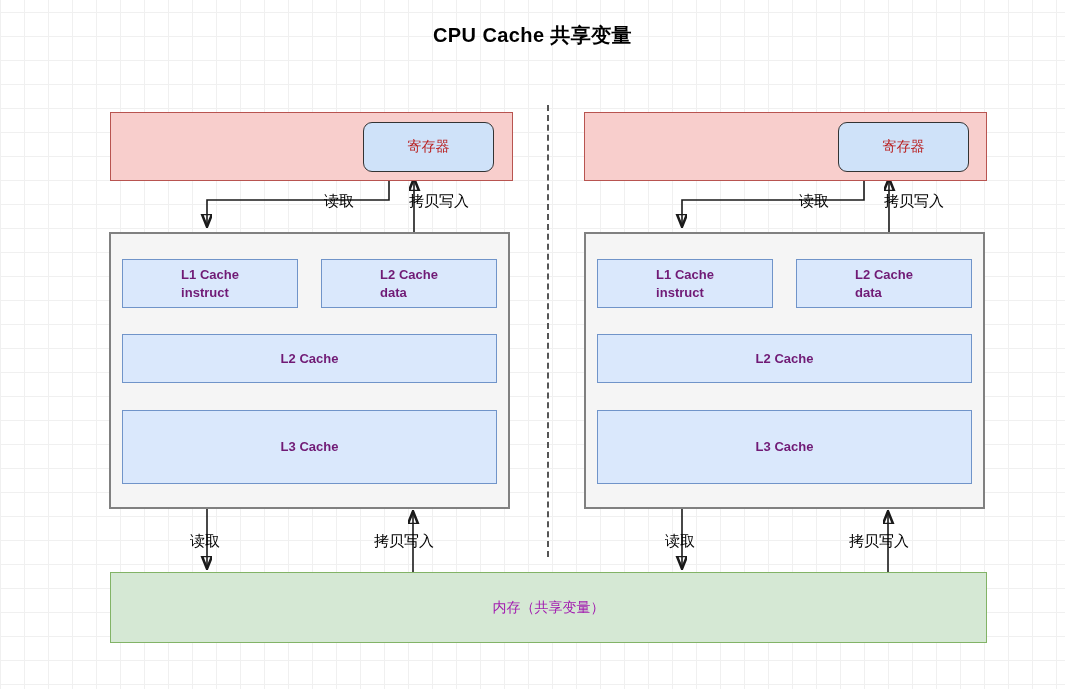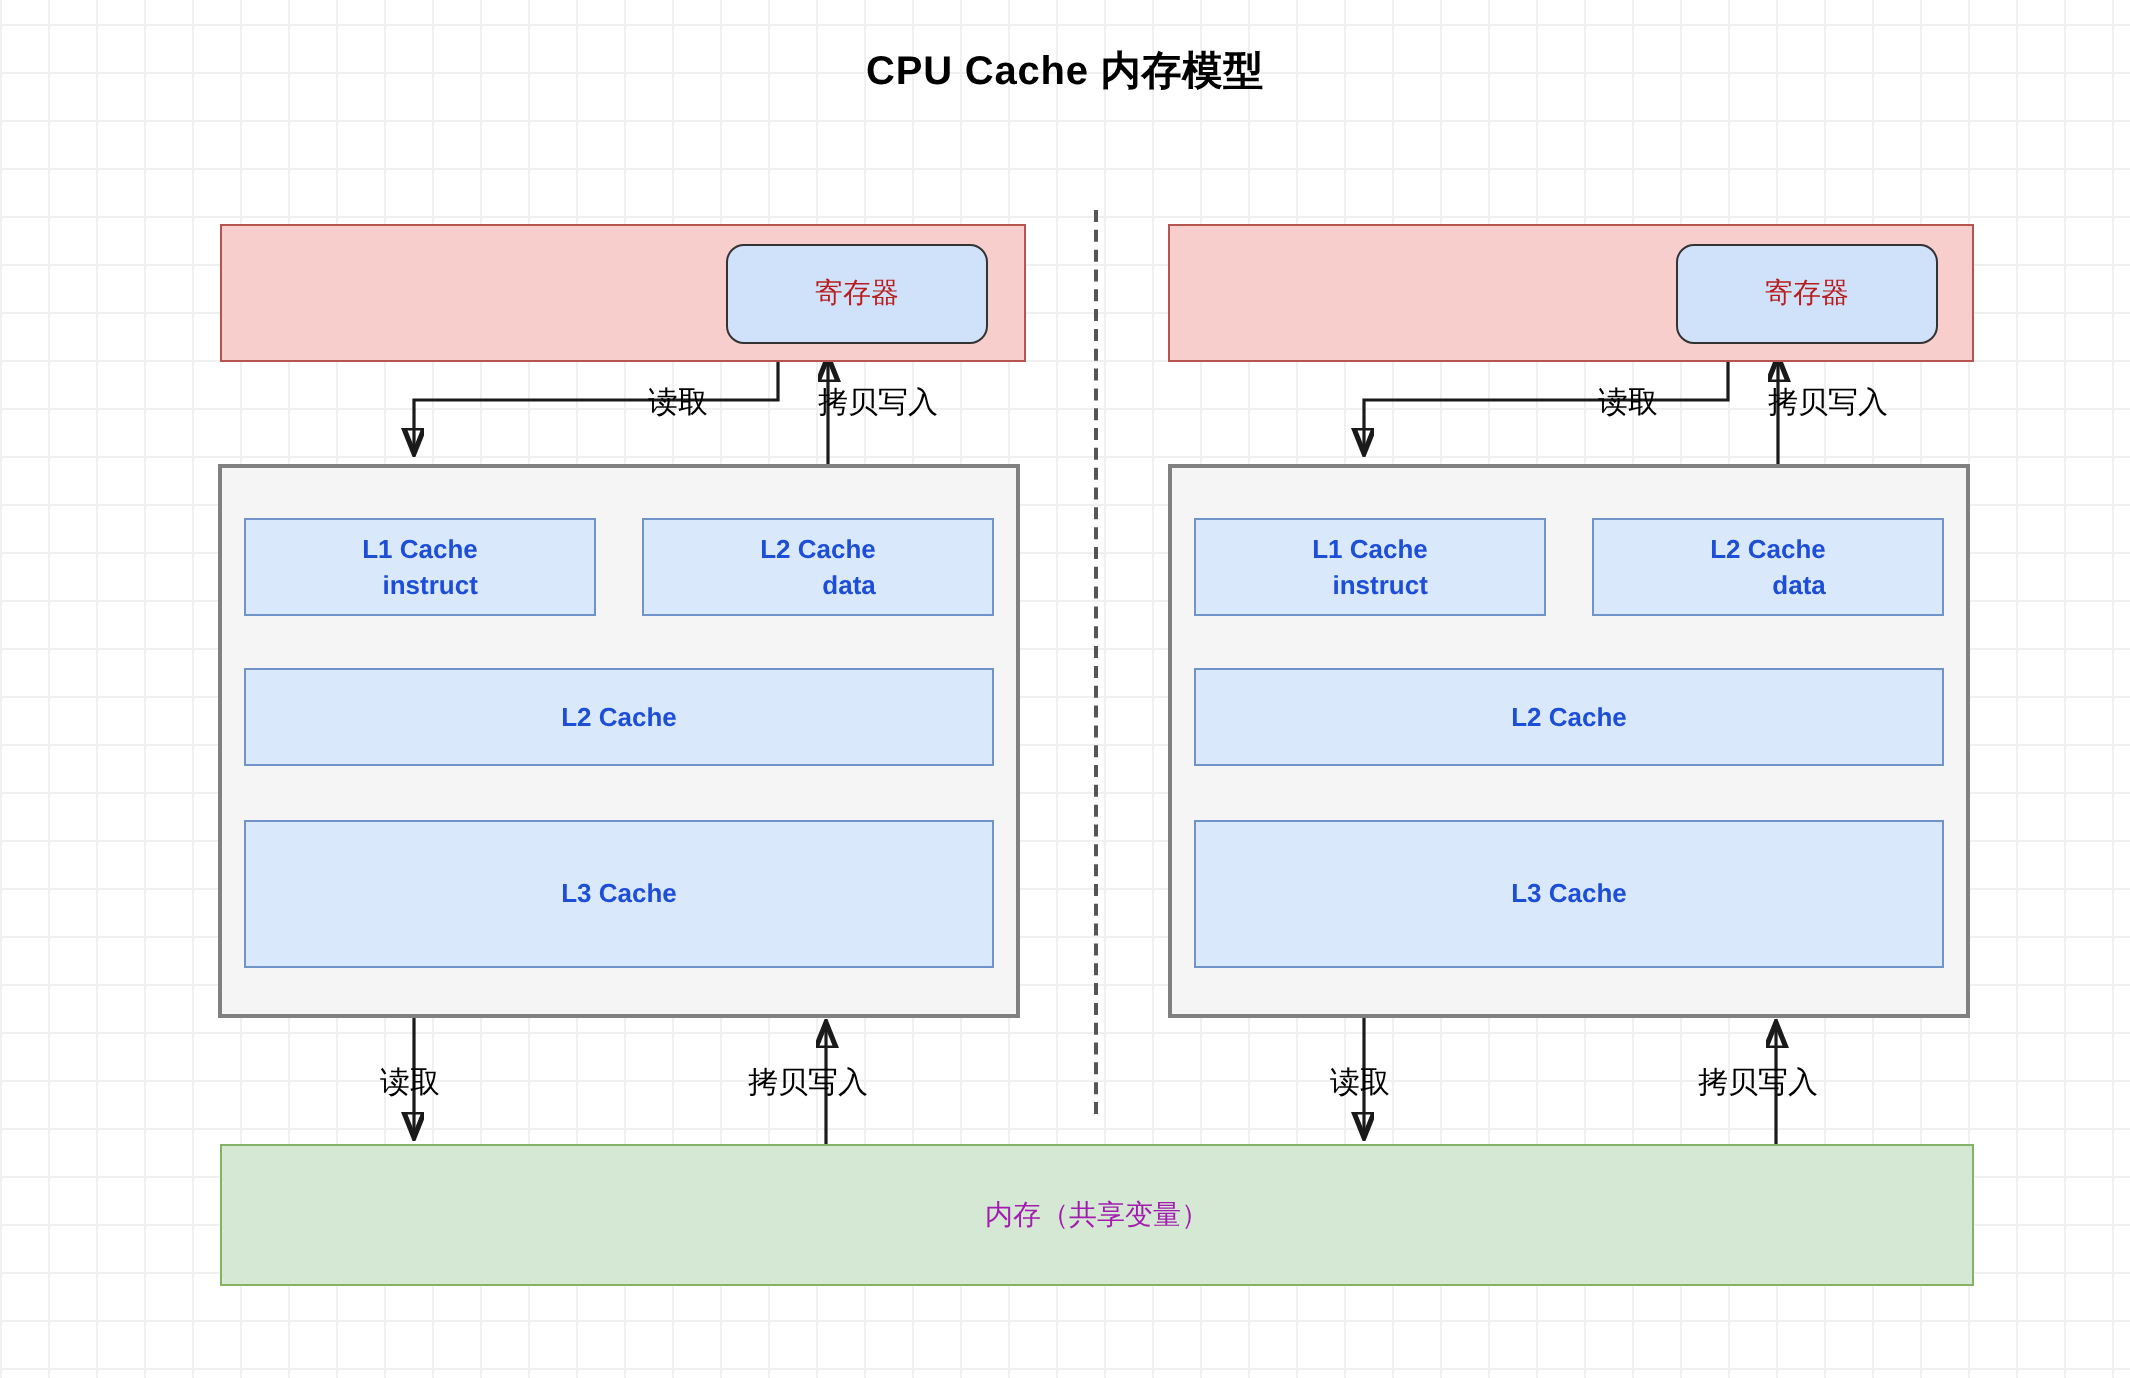--- a/index.html
+++ b/index.html
@@ -81,24 +81,24 @@
   }
 
   .cache-box {
     position: absolute;
     box-sizing: border-box;
     background-color: #dae8fc;
     border: 1px solid #7094c9;
     display: flex;
     align-items: center;
     justify-content: center;
-    text-align: right;
+    text-align: left;
     font-size: 13px;
     font-weight: bold;
-    color: #1d4ed8;
+    color: #701a75;
     line-height: 1.35;
     white-space: pre-line;
   }
 
   .memory-box {
     position: absolute;
     box-sizing: border-box;
     background-color: #d5e8d4;
     border: 1px solid #82b366;
     display: flex;
@@ -133,21 +133,21 @@
     stroke: #1a1a1a;
     stroke-width: 1.6;
     fill: none;
   }
 </style>
 </head>
 <body>
 
 <div id="canvas">
 
-  <div class="title">CPU Cache 内存模型</div>
+  <div class="title">CPU Cache 共享变量</div>
 
   <svg class="edges" viewBox="0 0 1065 689">
     <defs>
       <marker id="arrowhead" markerWidth="9" markerHeight="9" refX="7.5" refY="3.2" orient="auto" markerUnits="strokeWidth">
         <path d="M0,0 L8,3.2 L0,6.4 z" fill="#1a1a1a" stroke="none"></path>
       </marker>
     </defs>
 
     <path d="M 389,181 L 389,200 L 207,200 L 207,226" marker-end="url(#arrowhead)"></path>
 

